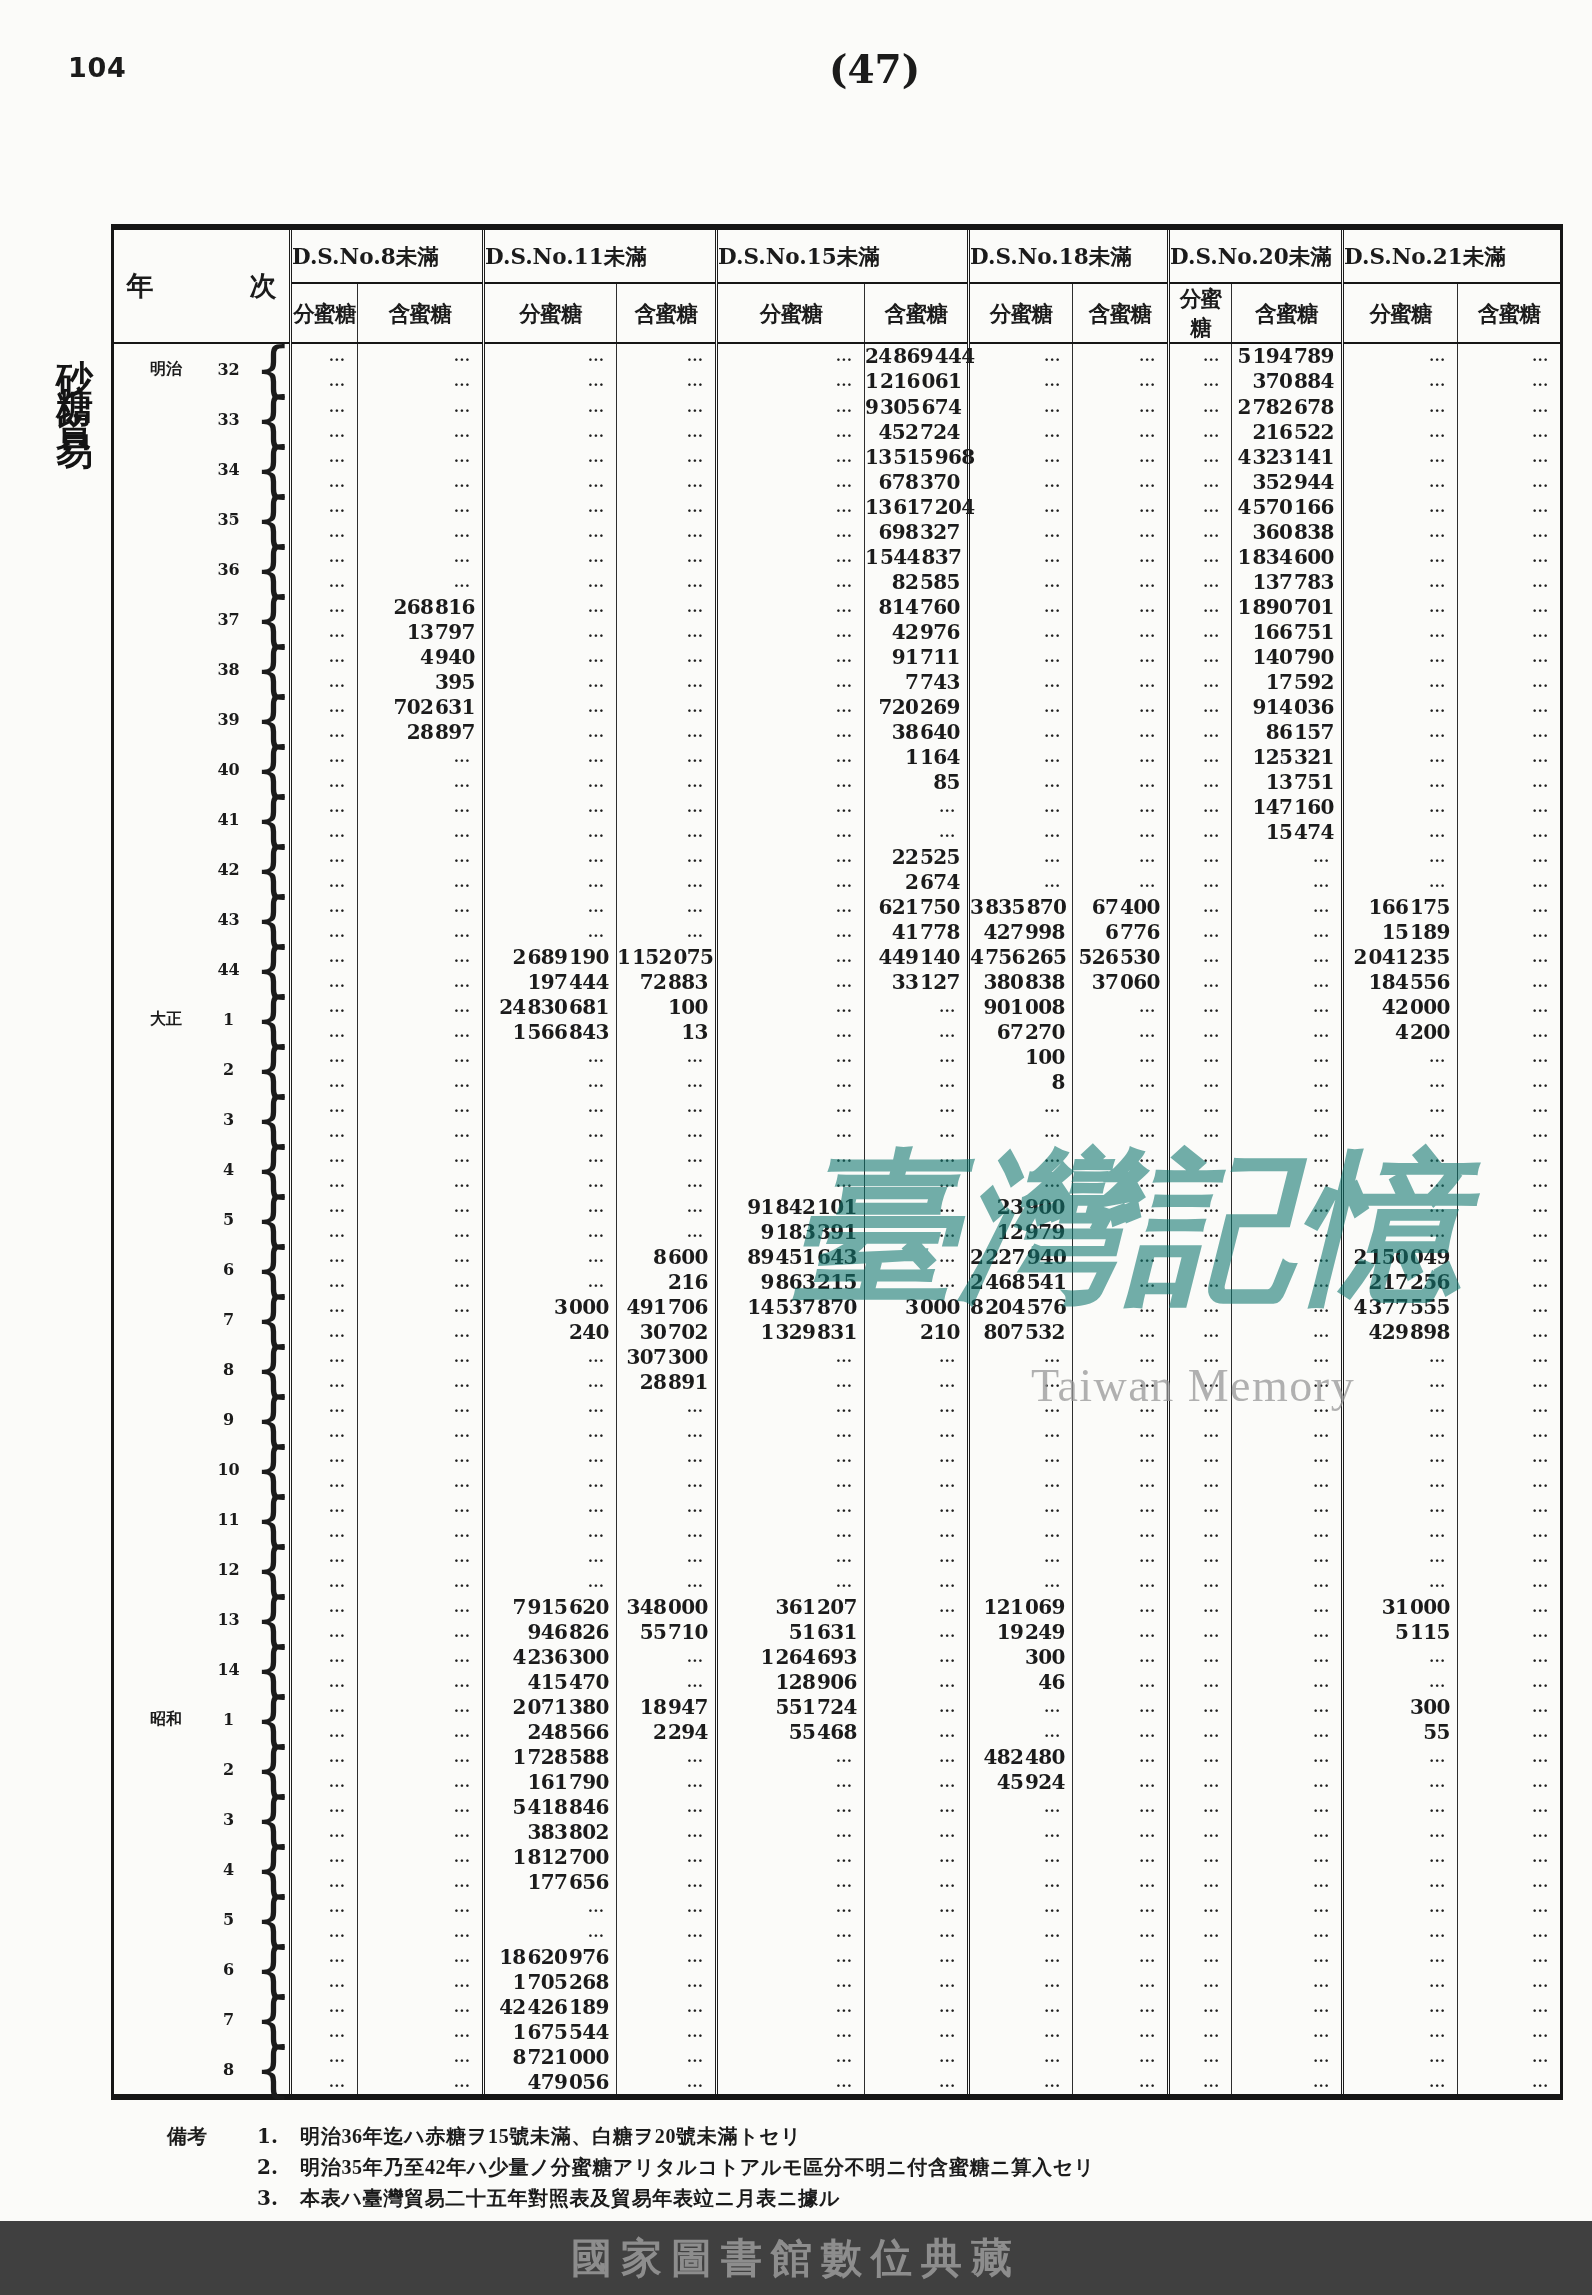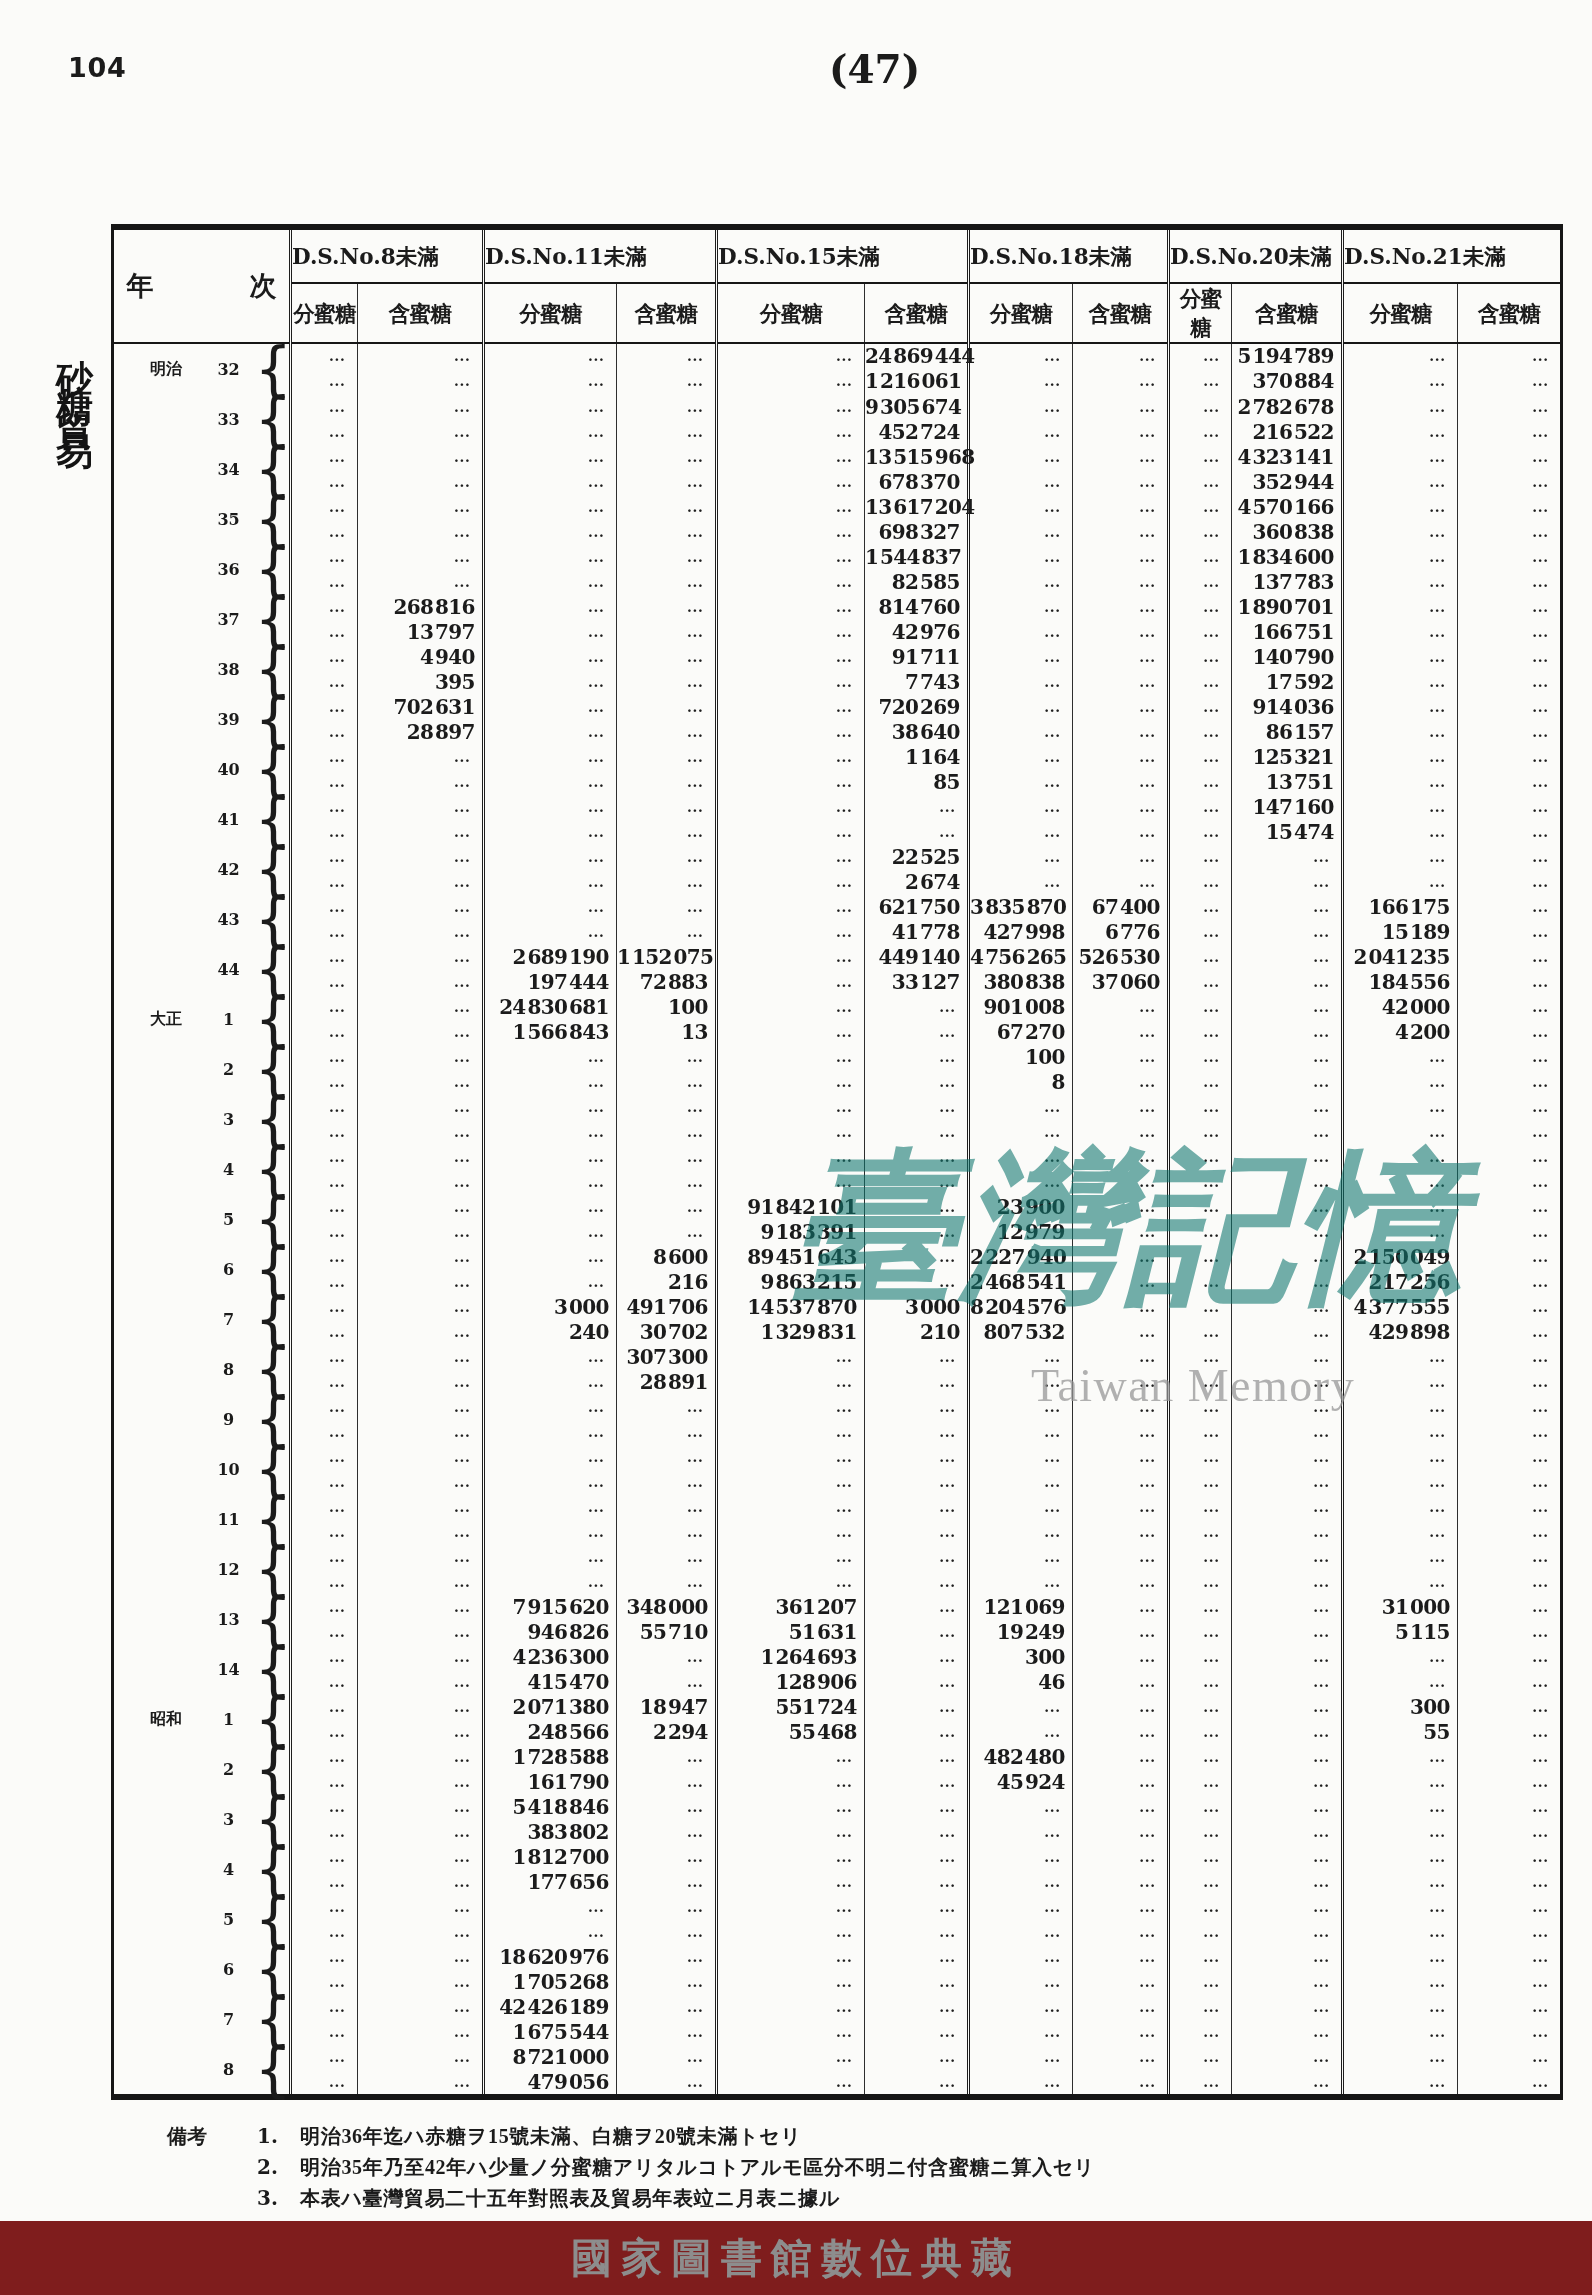--- a/index.html
+++ b/index.html
@@ -44,21 +44,21 @@
     padding:4.4px 1.5px 0 4.4px;font-weight:bold;}
   .br{font-size:59px;line-height:47px;font-weight:normal;
     font-family:"DejaVu Sans",sans-serif;transform:scaleY(1.02);margin-right:-3px;}
   
   .wm-script{position:absolute;left:791px;top:1139px;z-index:5;pointer-events:none;
     font-size:164px;line-height:1.1;font-weight:bold;font-style:italic;
     color:#0f766e;opacity:0.58;letter-spacing:4.4px;white-space:nowrap;}
   .wm-latin{position:absolute;left:1031px;top:1331px;z-index:5;pointer-events:none;
     font-size:46px;color:#949494;opacity:0.72;letter-spacing:1.5px;margin-top:28px;}
   .bottom-bar{position:absolute;left:0;top:2221px;width:1592px;height:74px;z-index:2;
-    background:#7f1d1d;text-align:center;}
+    background:#404040;text-align:center;}
   .bottom-bar span{line-height:74px;font-size:41px;font-weight:bold;color:#8d8d8d;
     letter-spacing:9px;}
   
   .notes{position:absolute;left:167px;top:2121px;width:1392px;z-index:1;
     font-size:20px;font-weight:bold;}
   .note-line{display:flex;line-height:31px;}
   .note-label{width:90px;}
   .note-num{width:43px;font-family:"DejaVu Serif",serif;}
   .note-text{flex:1;white-space:nowrap;letter-spacing:0.7px;}
 </style>

